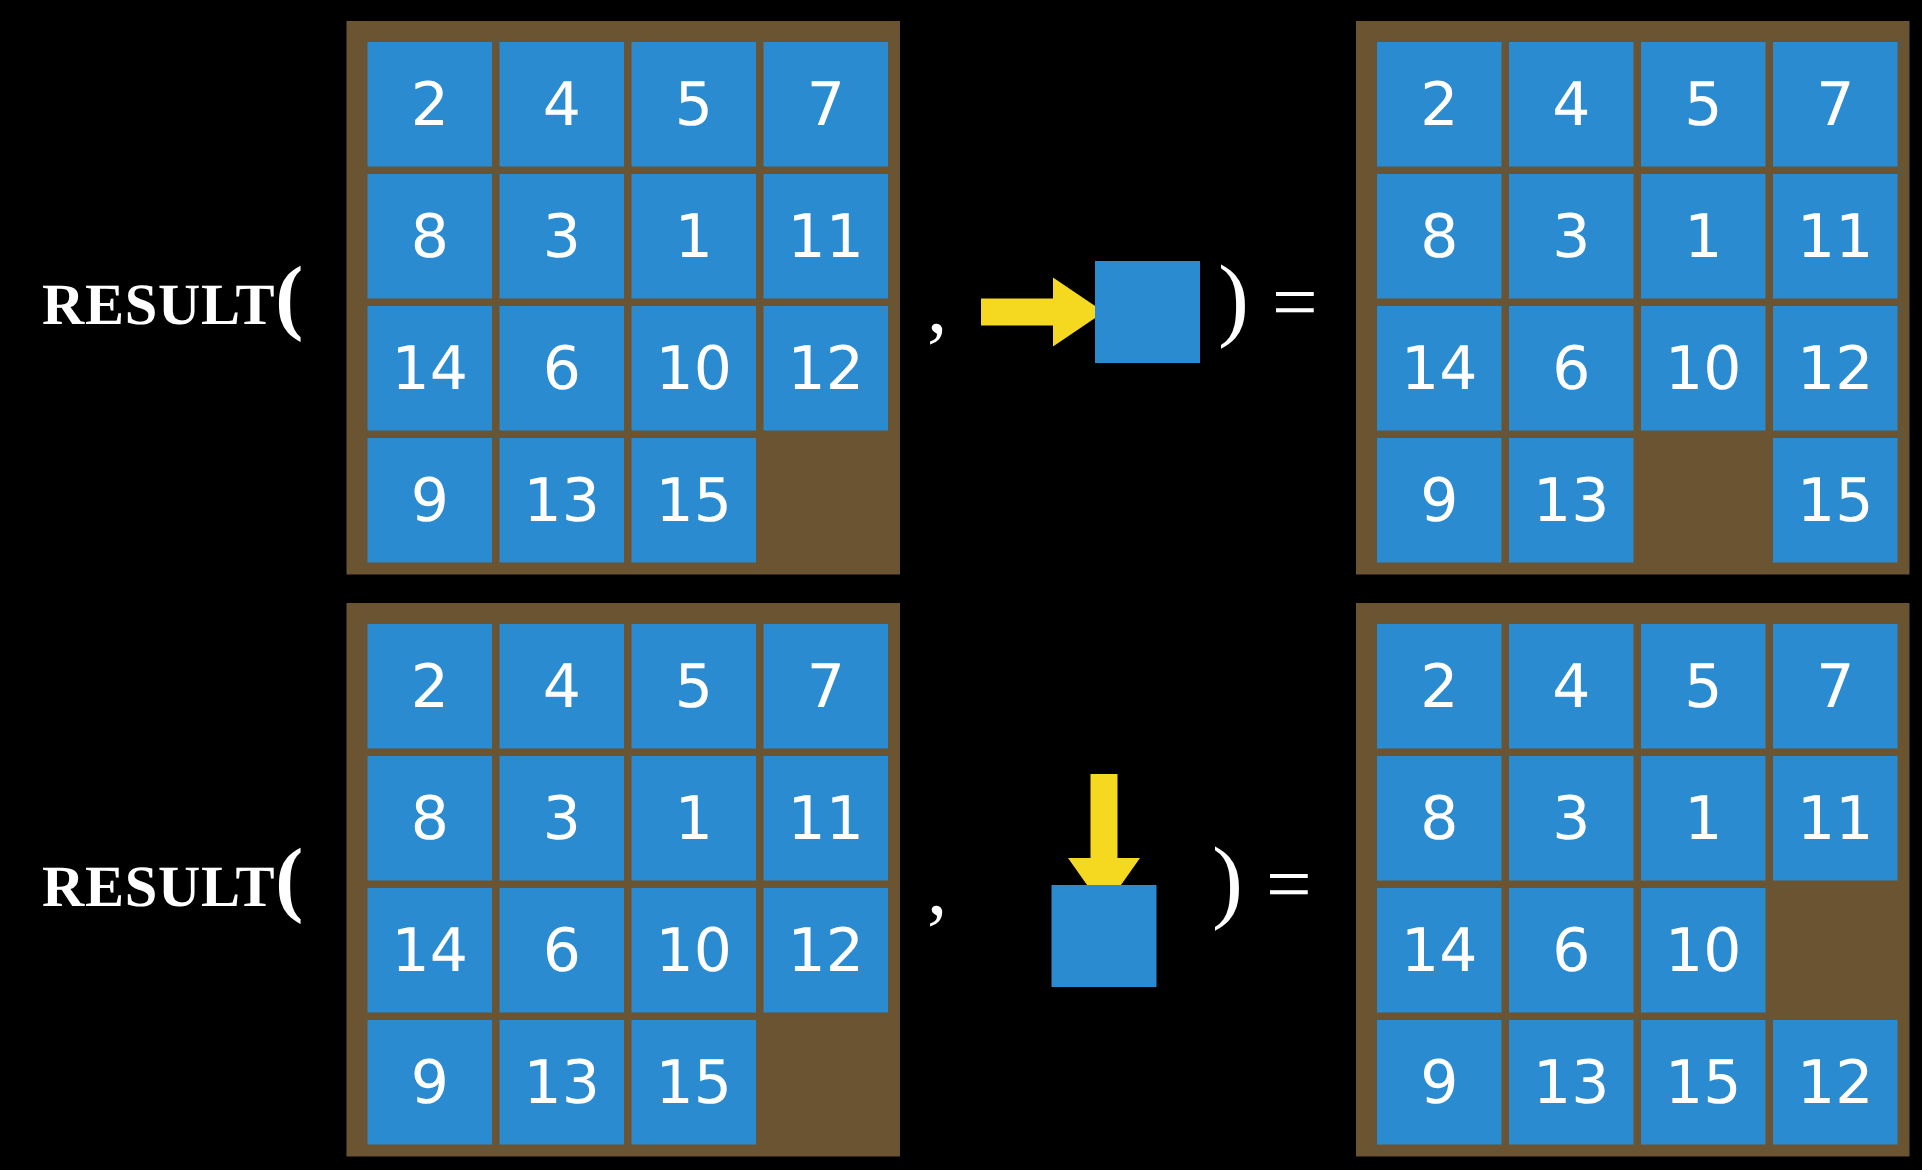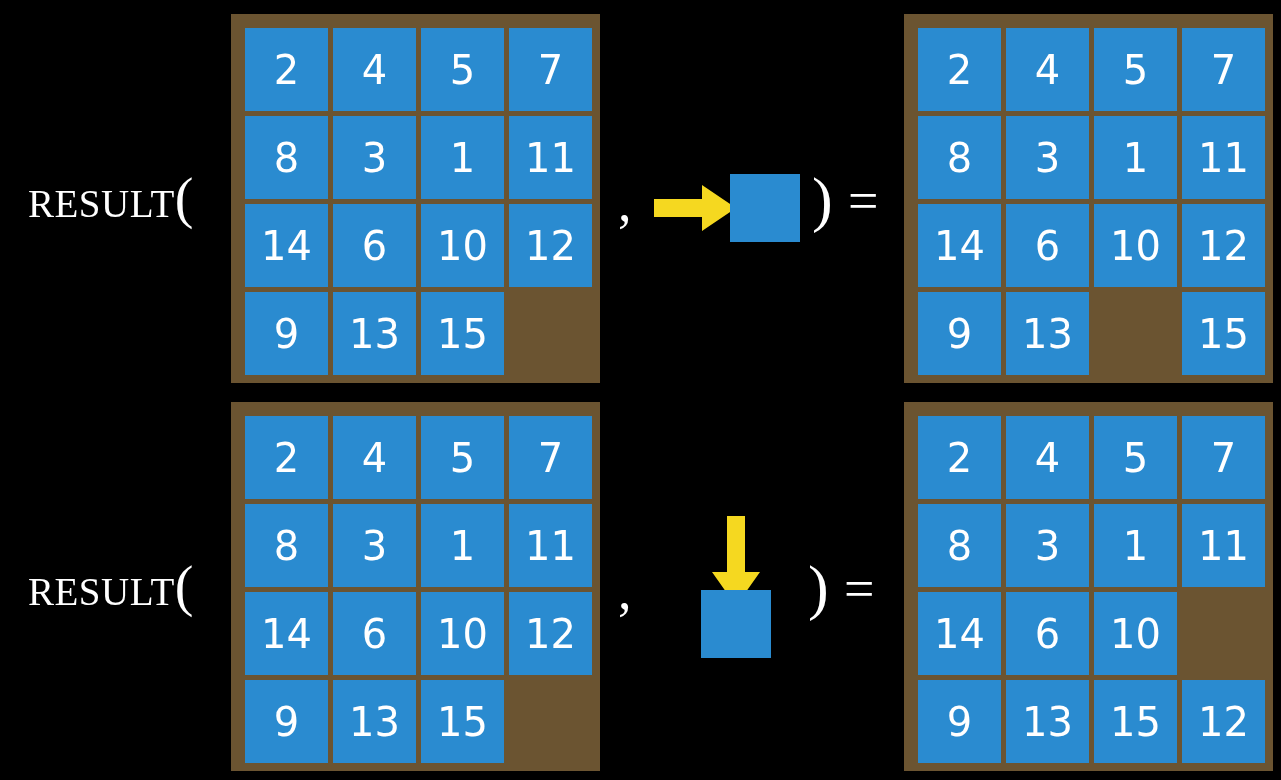--- a/index.html
+++ b/index.html
@@ -21,21 +21,21 @@
     width: 1281px;
     height: 780px;
     background: #000000;
   }
 
   
   .result-label {
     position: absolute;
     color: #ffffff;
     font-family: "Liberation Serif", serif;
-    font-weight: normal;
+    font-weight: bold;
     font-size: 56px;
     line-height: 1;
     letter-spacing: 0.5px;
     font-variant: small-caps;
     text-transform: lowercase;
     white-space: nowrap;
   }
   .result-label-1 { left: 28px; top: 170px; }
   .result-label-2 { left: 28px; top: 558px; }
 

